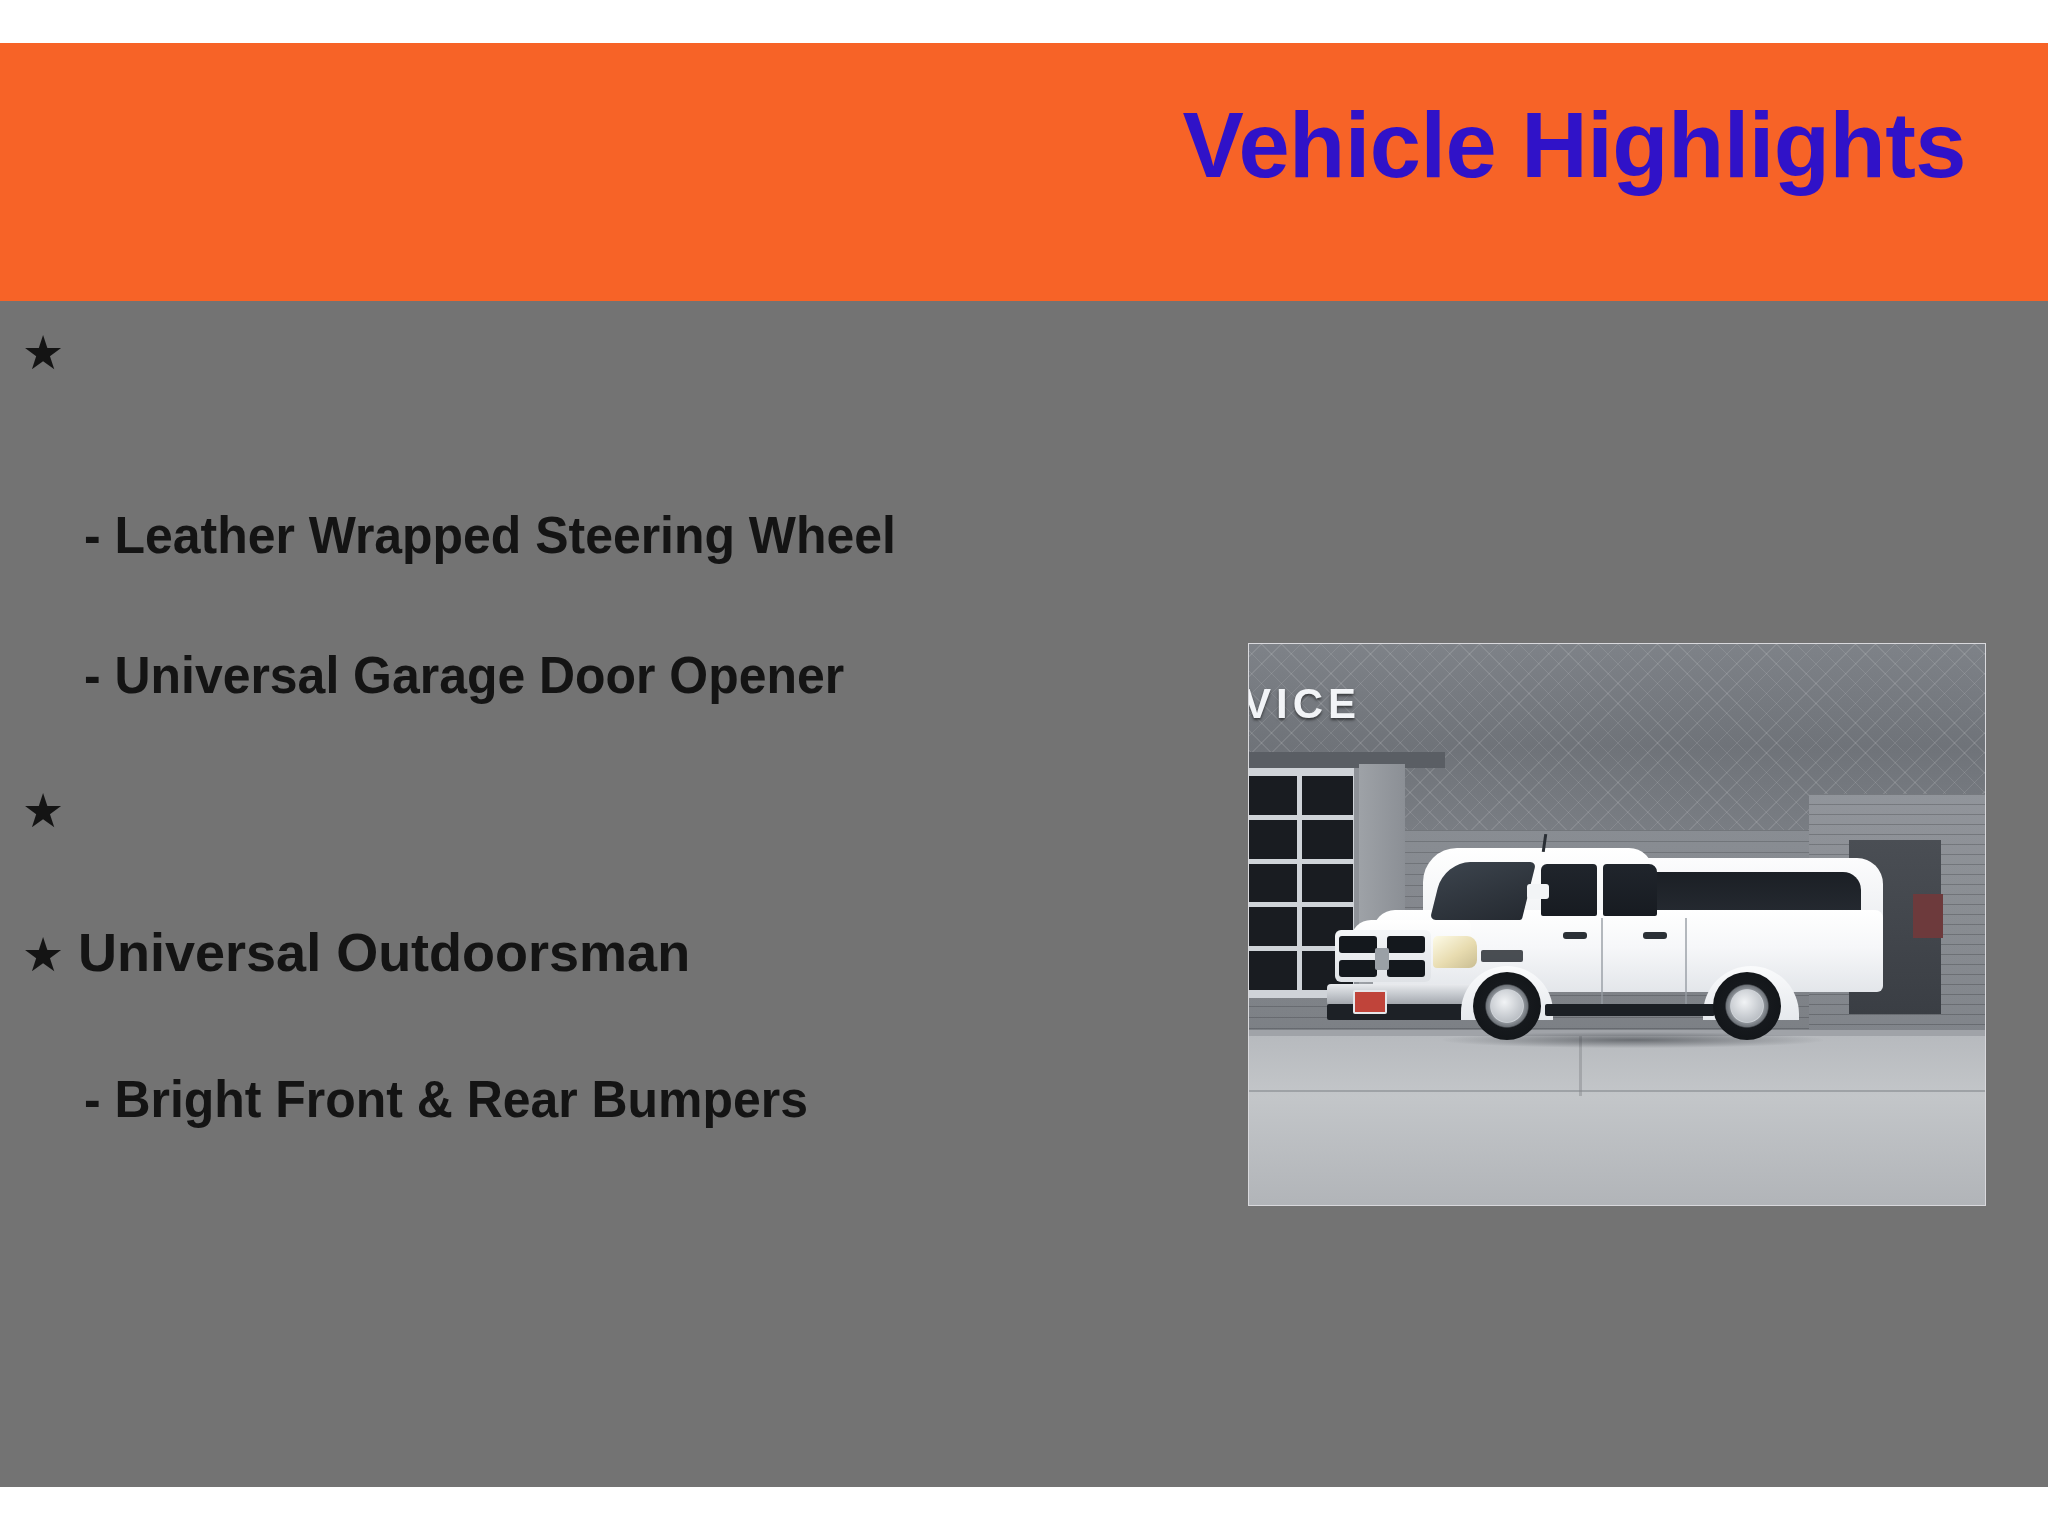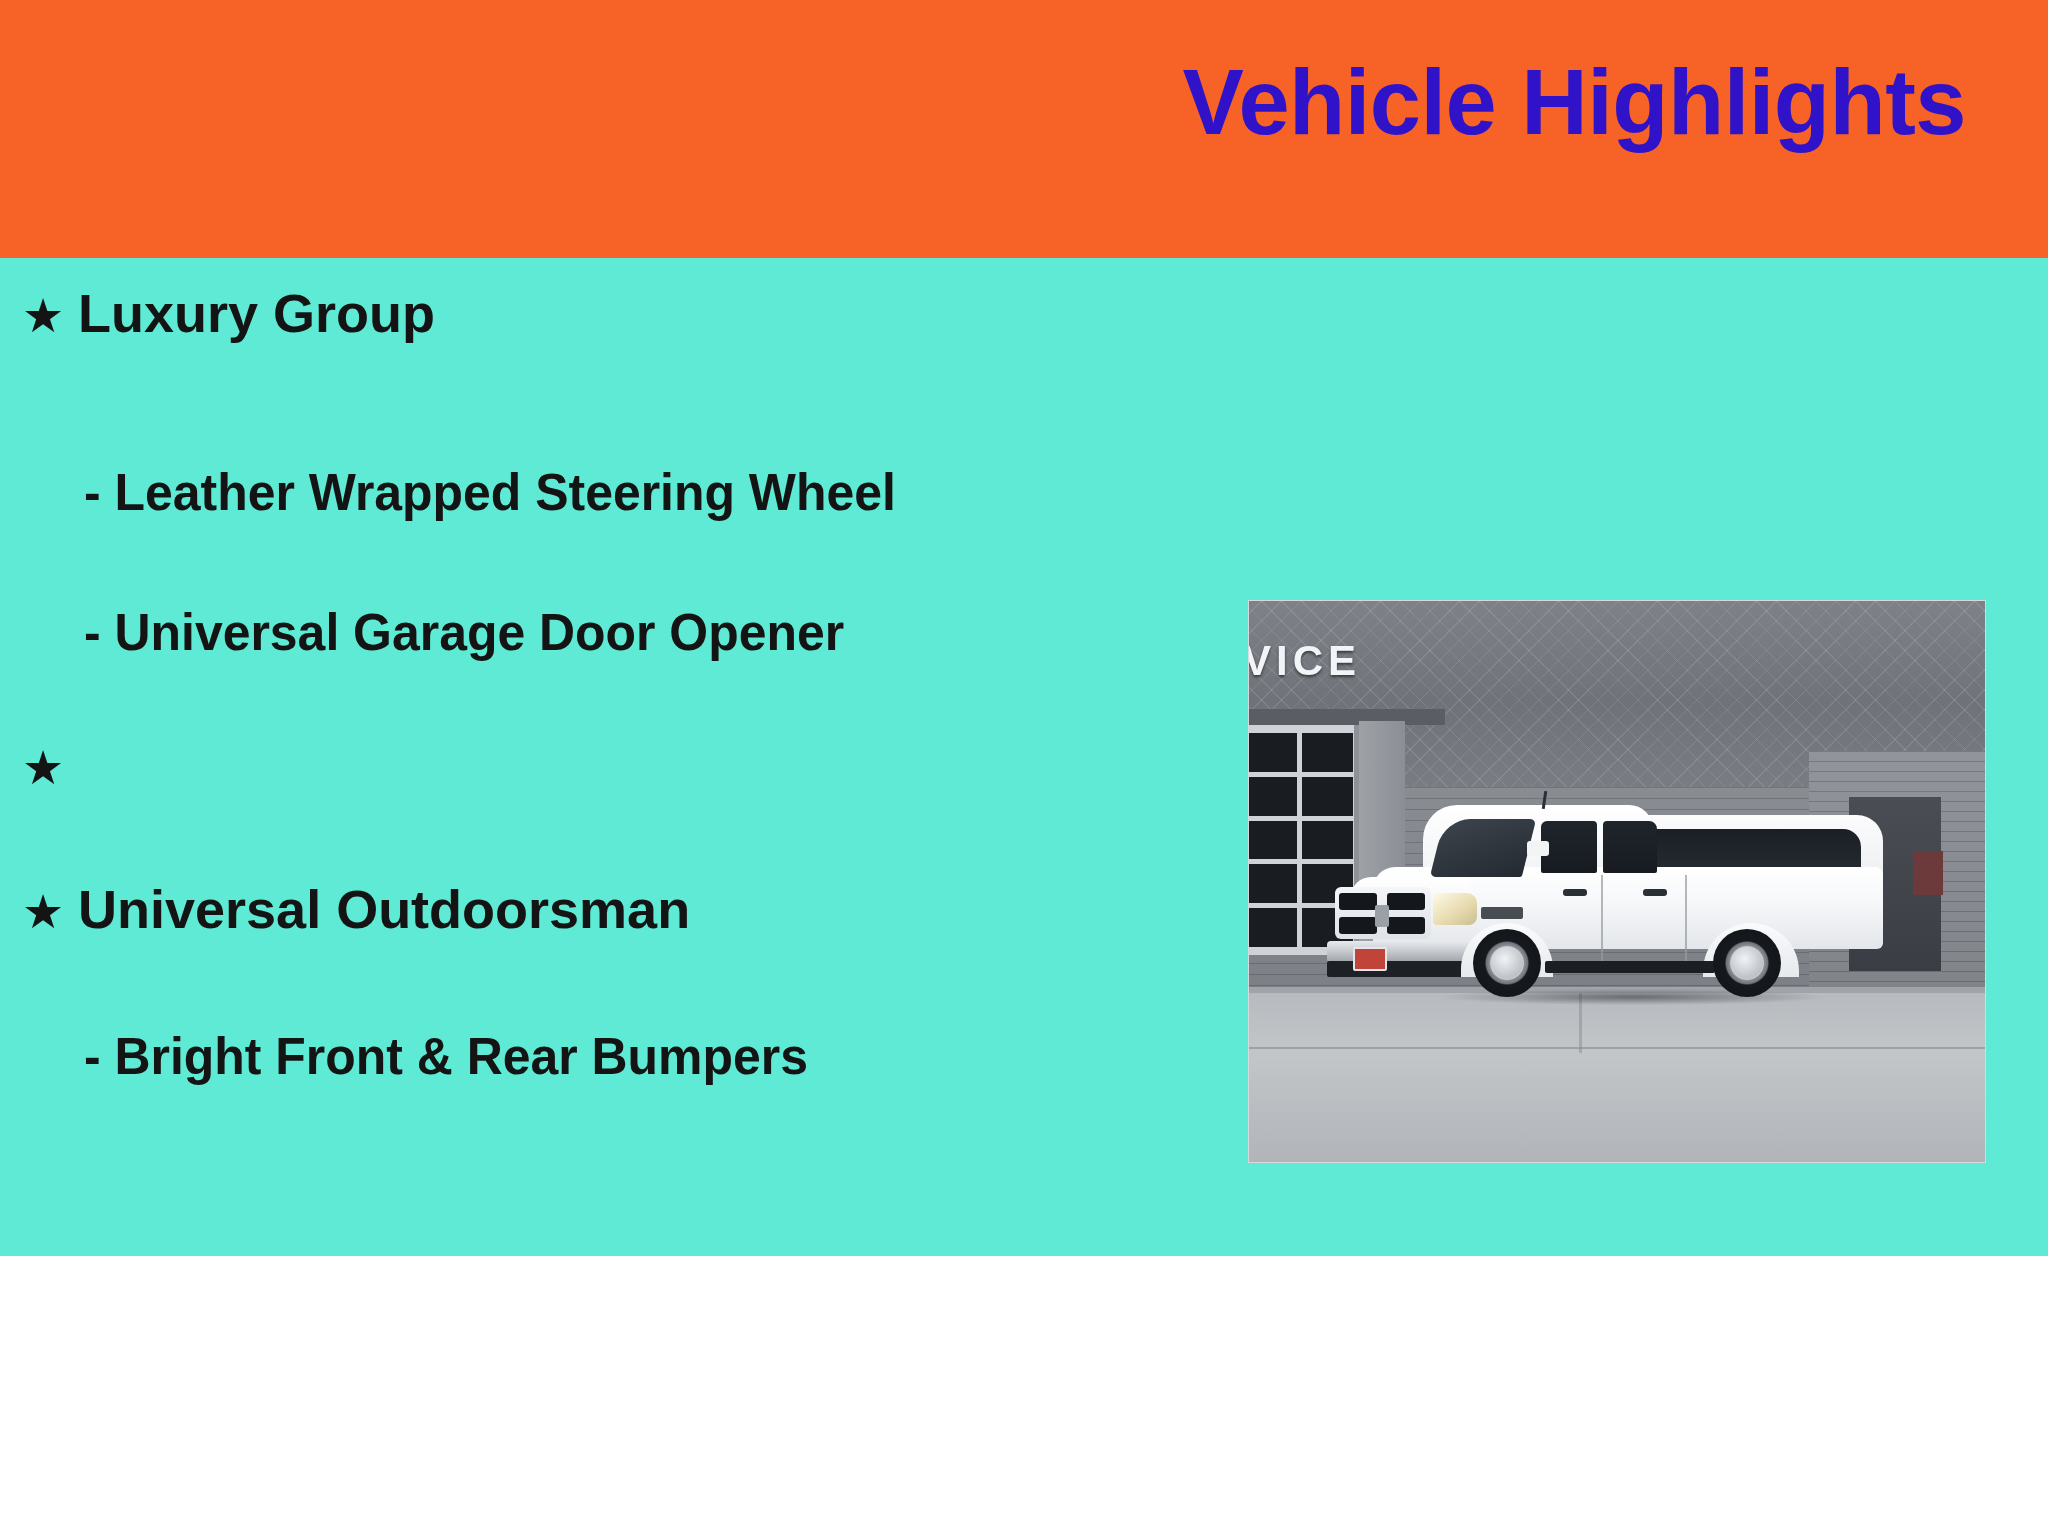--- a/index.html
+++ b/index.html
@@ -5,22 +5,23 @@
 <style>
   * { margin:0; padding:0; box-sizing:border-box; }
   html, body {
     width:2048px; height:1536px;
     background:#ffffff;
     font-family:"Liberation Sans", sans-serif;
     overflow:hidden;
   }
   #slide {
     position:relative;
-    width:2048px; height:1256px;
-    background:#5eead4;
+    width:2048px; height:1444px;
+    background:#737373;
+    margin-top:43px;
   }
 
   
   #header-band {
     position:absolute;
     left:0; top:0;
     width:2048px; height:258px;
     background:#f76327;
   }
   #header-title {
@@ -337,21 +338,20 @@
 <div id="slide">
 
   <div id="header-band">
     <div id="header-title">Vehicle Highlights</div>
   </div>
 
   <div id="bullet-list">
 
     <div class="bullet-row level-1 r0">
       <span class="star-glyph">★</span>
-      <span class="bullet-text">Luxury Group</span>
     </div>
 
     <div class="bullet-row level-2 r1">
       <span class="sub-text">- Leather Wrapped Steering Wheel</span>
     </div>
 
     <div class="bullet-row level-2 r2">
       <span class="sub-text">- Universal Garage Door Opener</span>
     </div>
 

